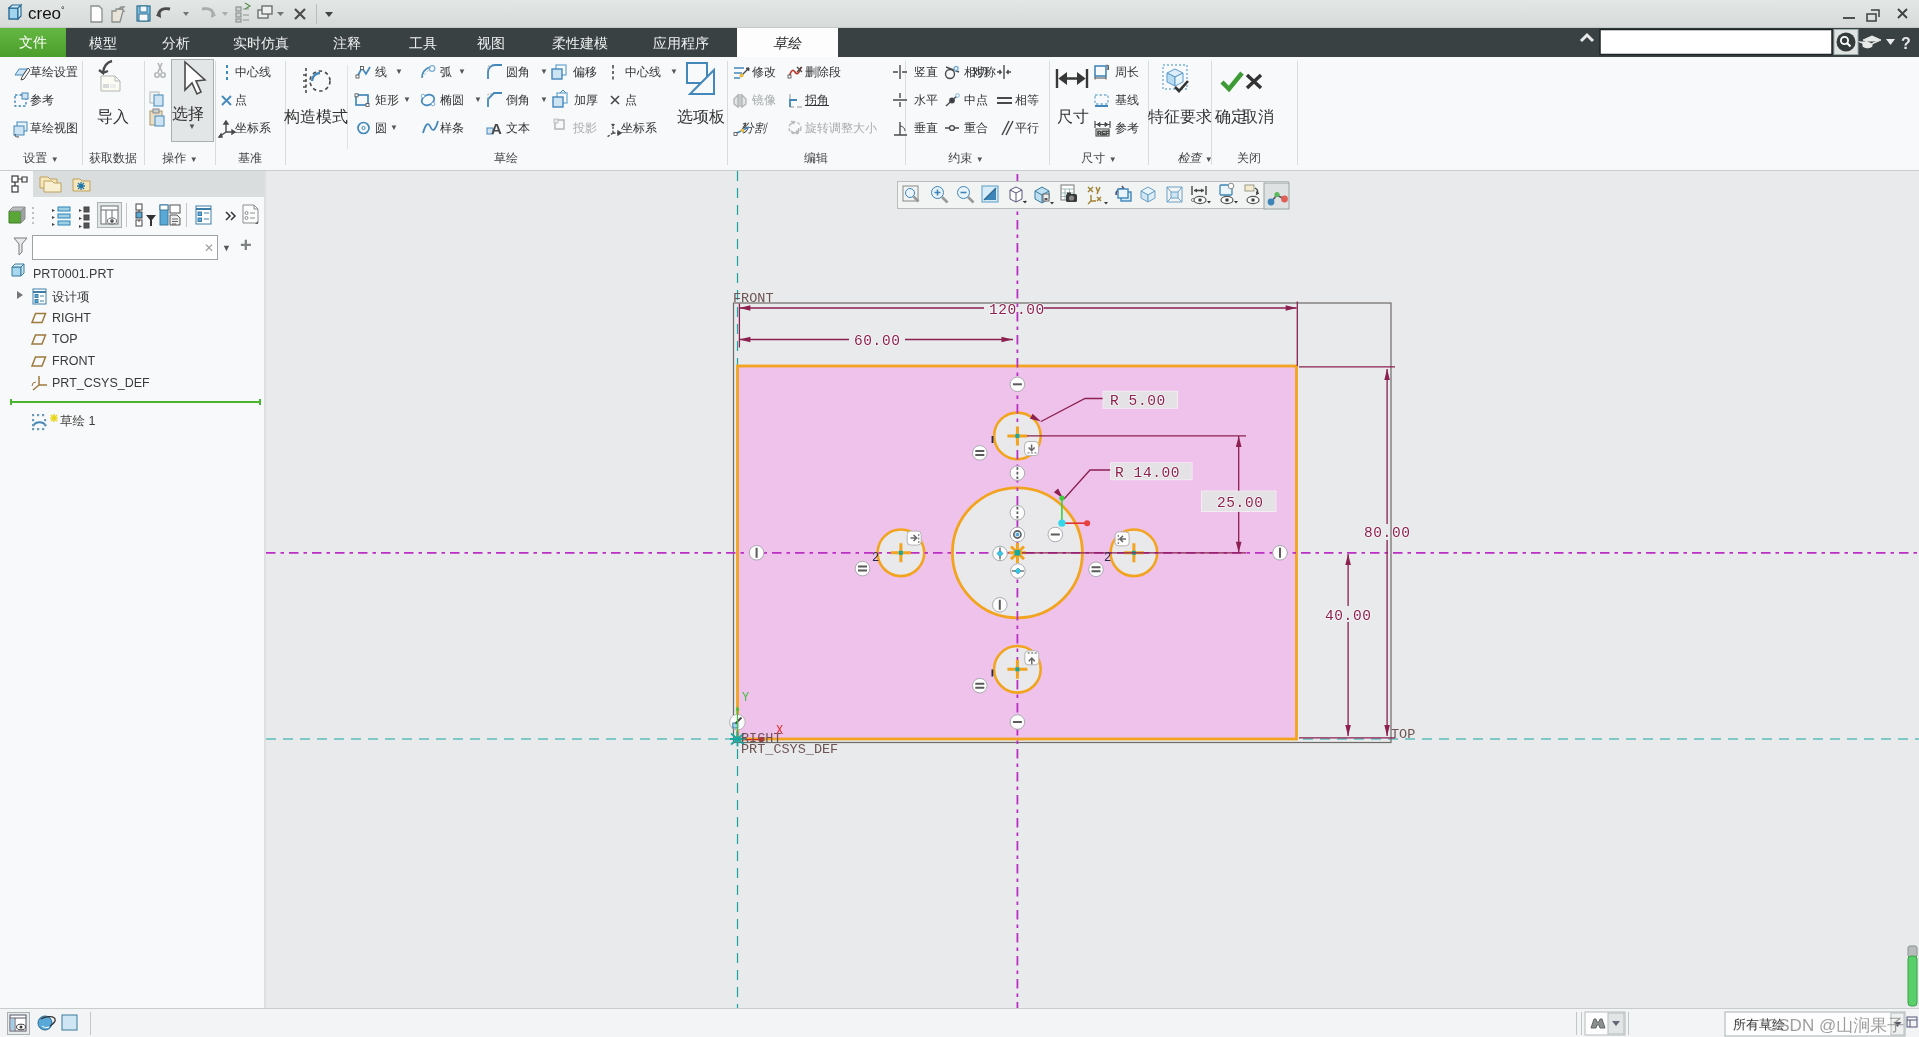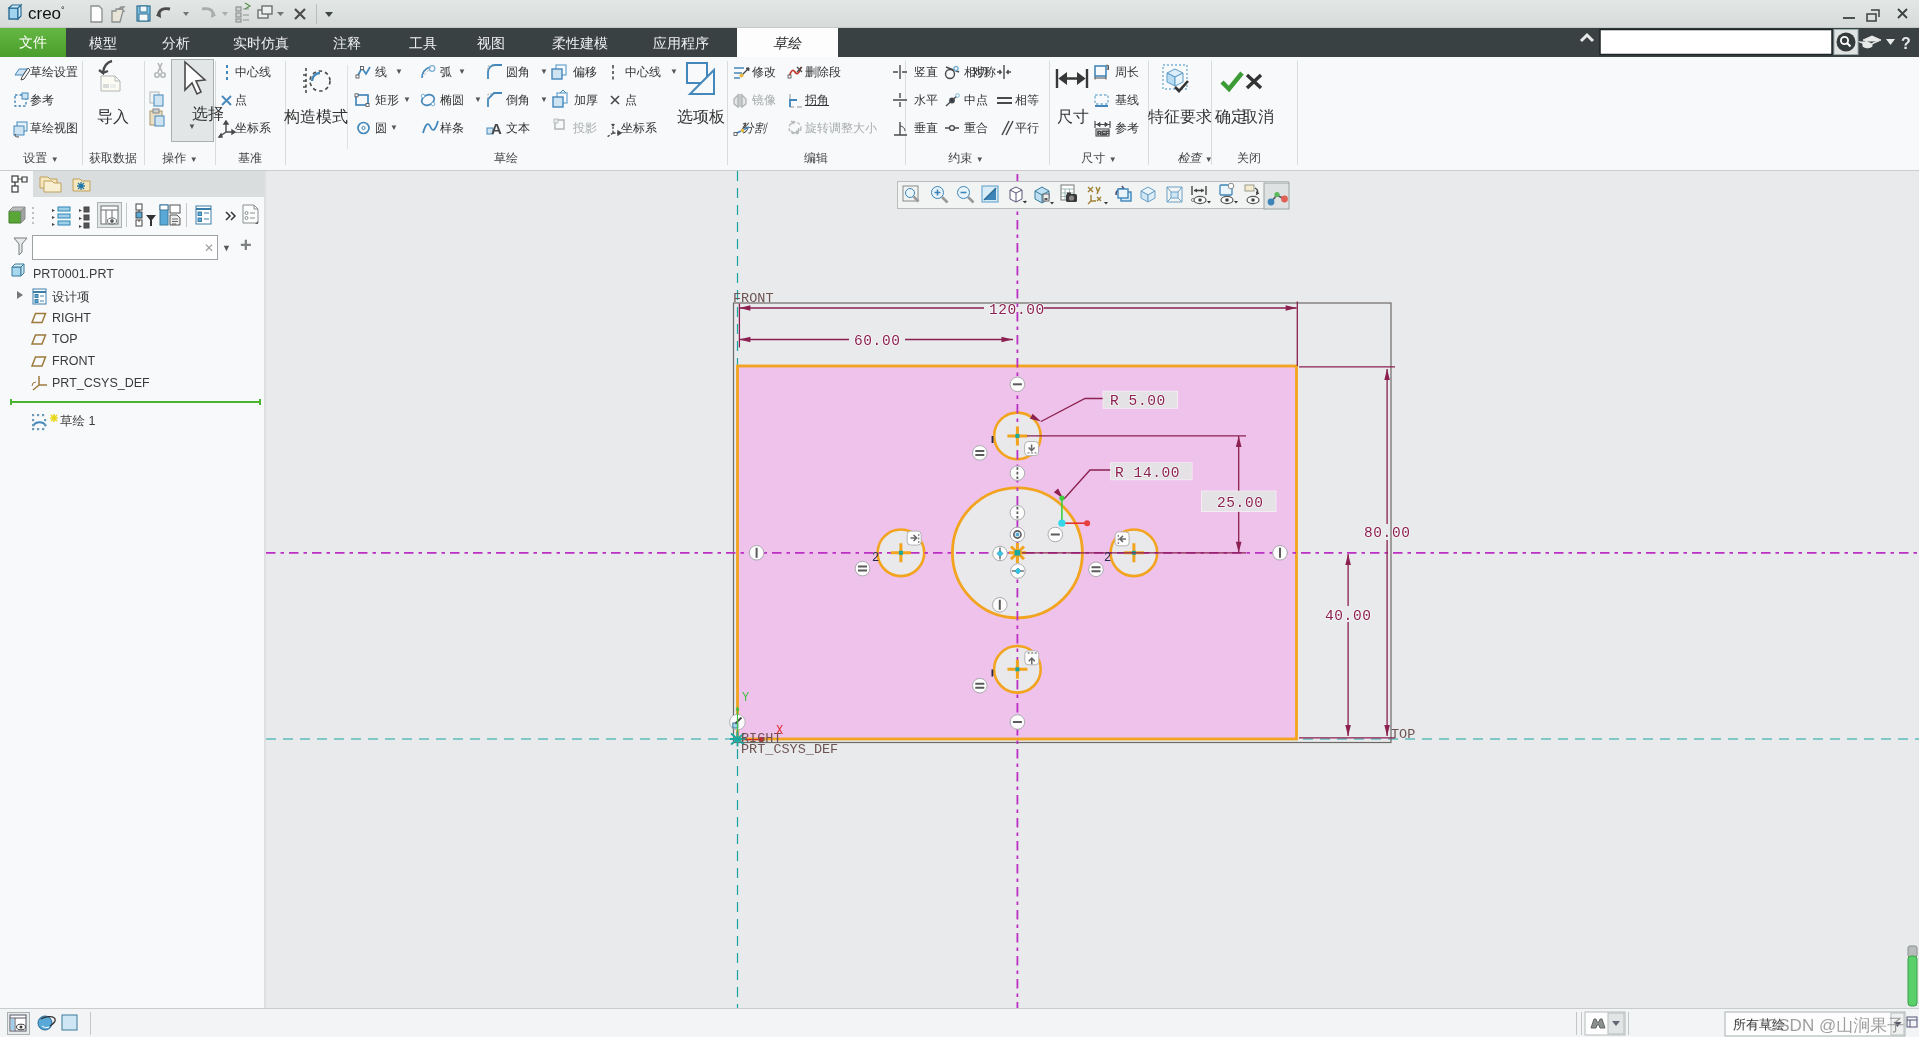--- a/index.html
+++ b/index.html
@@ -167,21 +167,21 @@
 <div class="rbtn" style="left:1115px;top:7px;">周长</div>
 <div class="rbtn" style="left:1115px;top:35px;">基线</div>
 <div class="rbtn" style="left:1115px;top:63px;">参考</div>
 <div class="bigtxt" style="left:113px;top:50px;">导入</div>
 <div class="bigtxt" style="left:316px;top:50px;">构造模式</div>
 <div class="bigtxt" style="left:701px;top:50px;">选项板</div>
 <div class="bigtxt" style="left:1073px;top:50px;">尺寸</div>
 <div class="bigtxt" style="left:1180px;top:50px;">特征要求</div>
 <div class="bigtxt" style="left:1231px;top:50px;">确定</div>
 <div class="bigtxt" style="left:1258px;top:50px;">取消</div>
-<div class="bigtxt" style="left:208px;top:47px;text-align:right;">选择</div>
+<div class="bigtxt" style="left:188px;top:47px;text-align:right;">选择</div>
 <div class="abs" style="left:188px;top:65px;font-size:8px;color:#555;">▼</div>
 <svg class="abs" id="ribicons" style="left:0;top:0" width="1919" height="114" viewBox="0 0 1919 114" fill="none">
 <g transform="translate(14,8)">
         <path d="M1 10 l4 -6 h8 l-4 6 z" fill="#cfe4f2" stroke="#4488bb"></path>
         <path d="M8 12 l6 -9 2 2 -6 9 -3 1 z" fill="#fff" stroke="#4a4a4a" stroke-width="1"></path>
       </g>
 <g transform="translate(14,36)" fill="none">
         <rect x="1" y="2" width="11" height="11" stroke="#4488bb" stroke-dasharray="2.5 2" stroke-width="1.4"></rect>
         <rect x="8" y="0" width="6" height="6" fill="#cfe4f2" stroke="#4488bb"></rect>
       </g>

